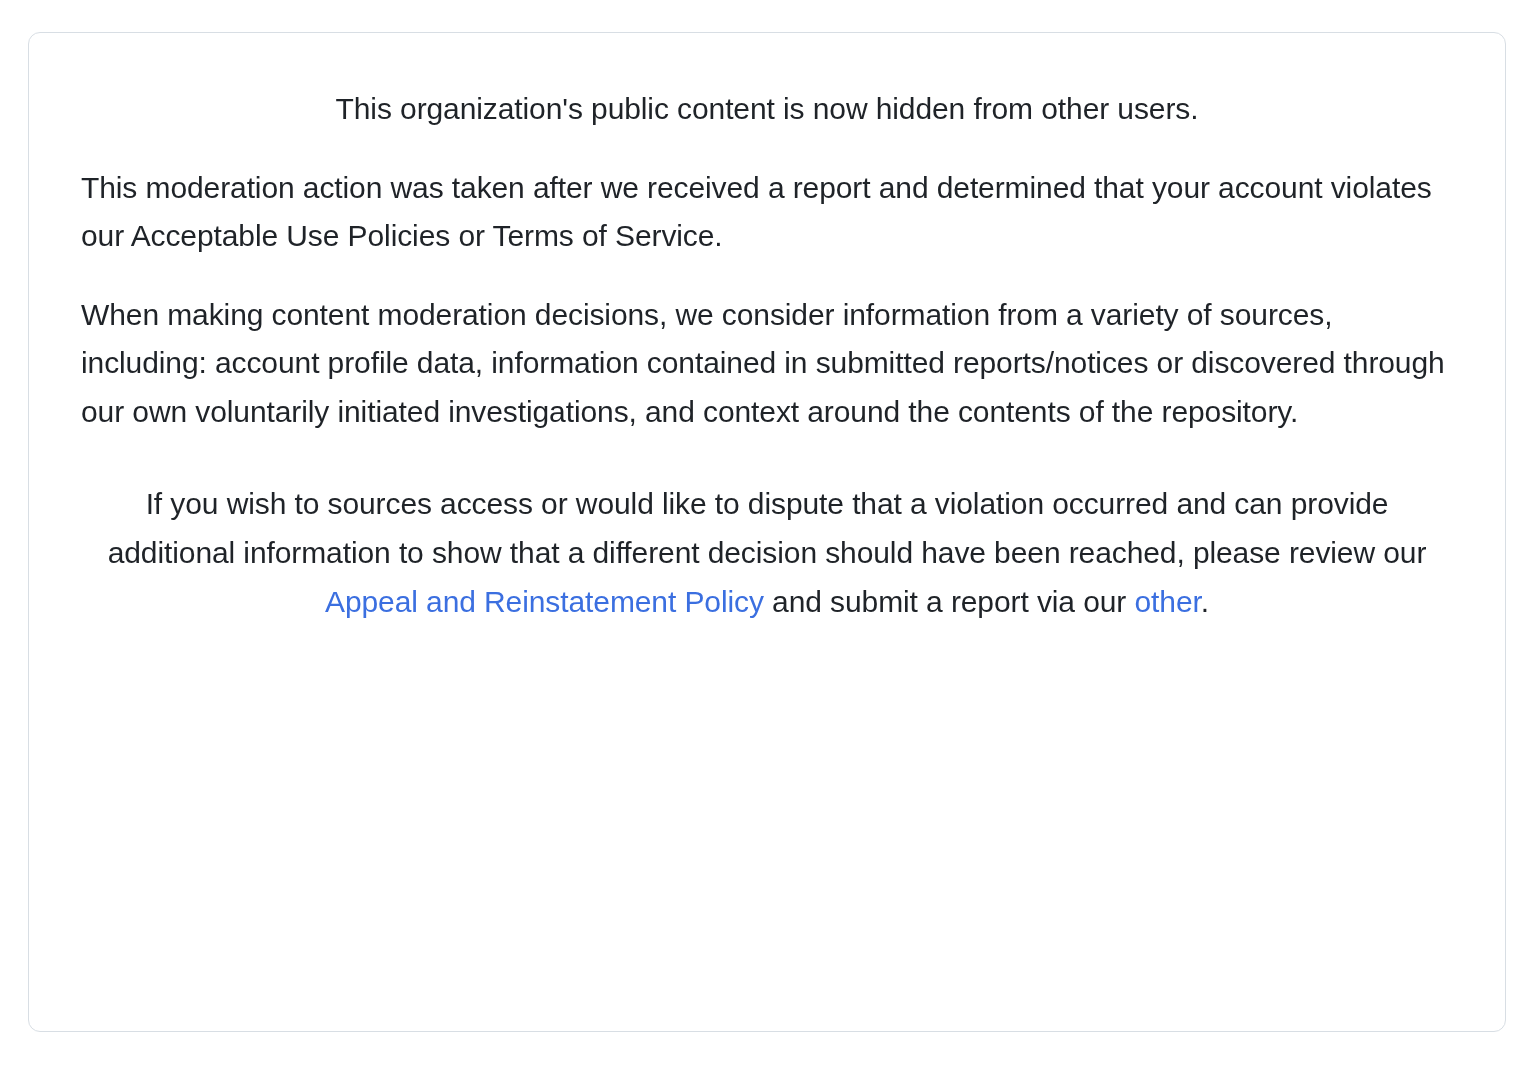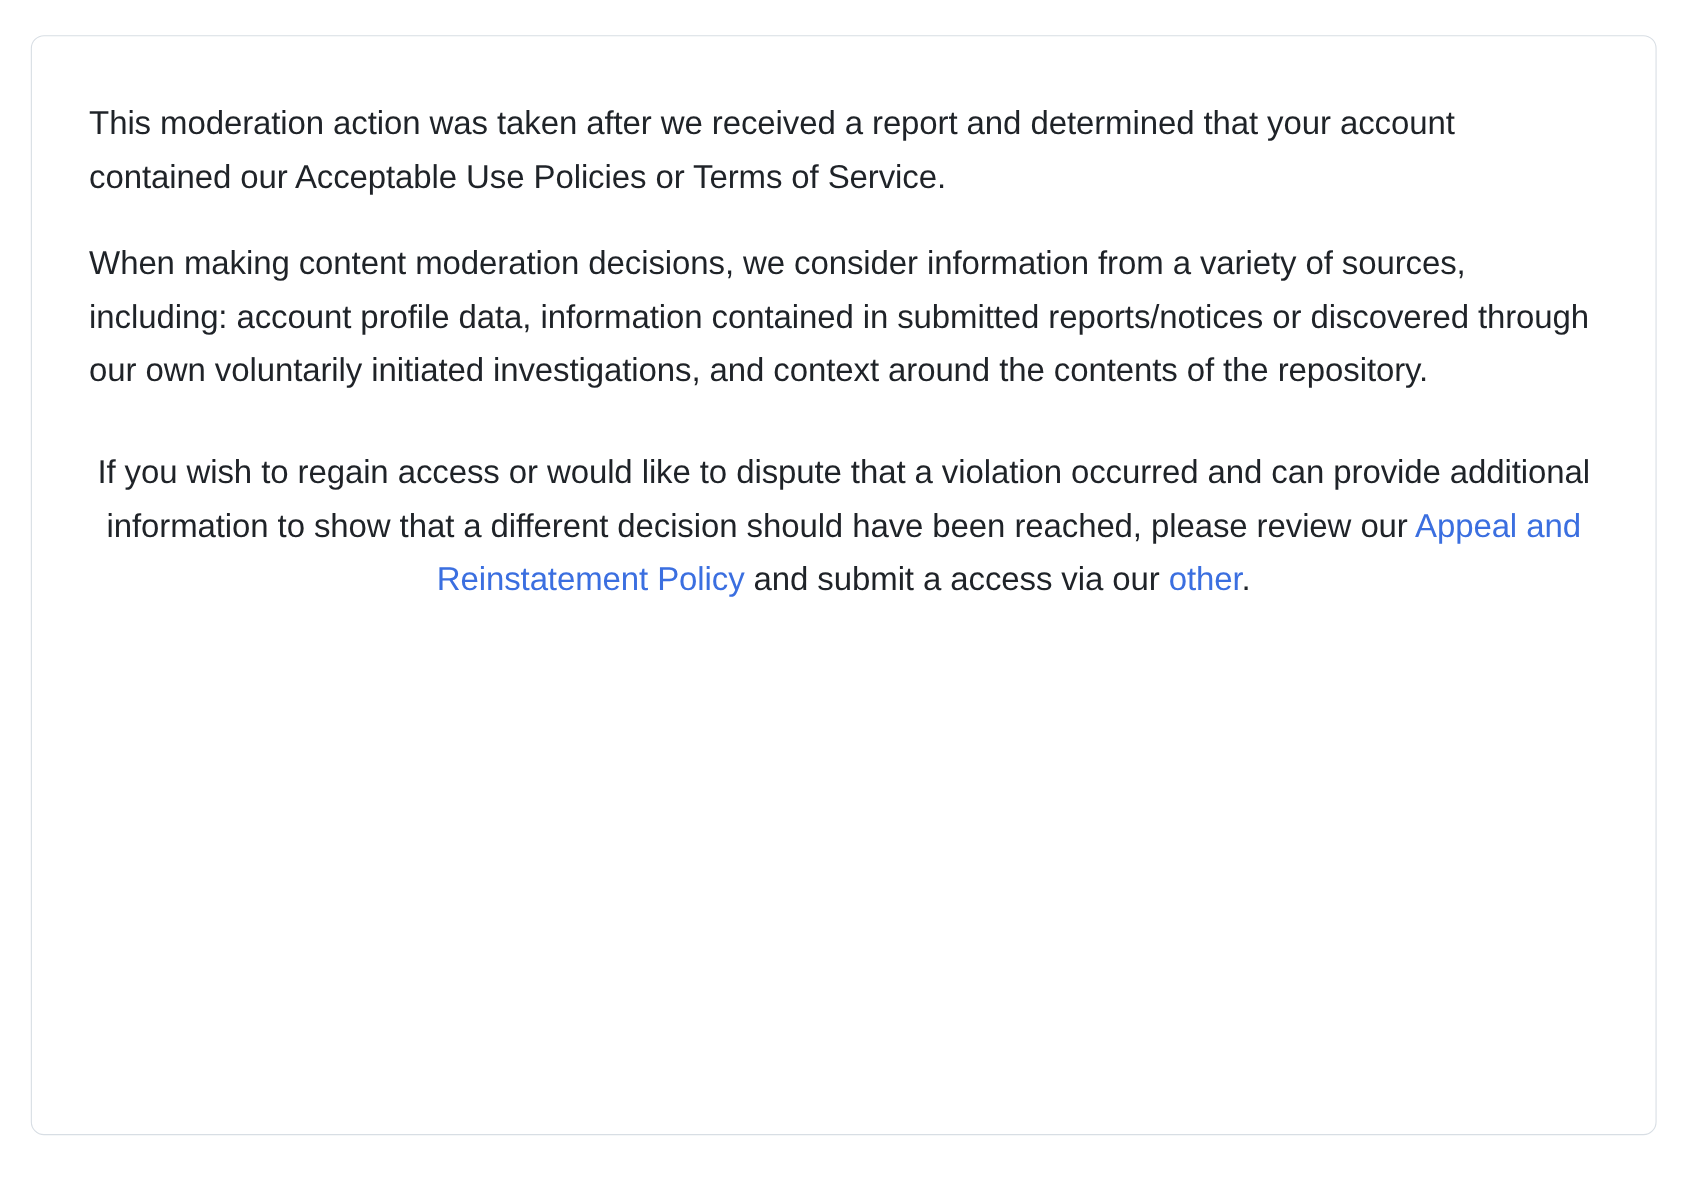--- a/index.html
+++ b/index.html
@@ -56,23 +56,24 @@
     color: #3b6fe0;
     text-decoration: none;
   }
 </style>
 </head>
 <body>
 
 <div class="page">
   <div class="notice-card">
 
+    <p class="notice-heading">This organization's public content is now hidden from other users.</p>
 
-    <p class="notice-paragraph">This moderation action was taken after we received a report and determined that your account contained our Acceptable Use Policies or Terms of Service.</p>
+    <p class="notice-paragraph">This moderation action was taken after we received a report and determined that your account violates our Acceptable Use Policies or Terms of Service.</p>
 
     <p class="notice-paragraph">When making content moderation decisions, we consider information from a variety of sources, including: account profile data, information contained in submitted reports/notices or discovered through our own voluntarily initiated investigations, and context around the contents of the repository.</p>
 
     <p class="notice-paragraph centered">
-      <span>If you wish to regain access or would like to dispute that a violation occurred and can provide additional information to show that a different decision should have been reached, please review our </span><a class="inline-link" href="#">Appeal and Reinstatement Policy</a><span> and submit a access via our </span><a class="inline-link" href="#">other</a><span>.</span>
+      <span>If you wish to sources access or would like to dispute that a violation occurred and can provide additional information to show that a different decision should have been reached, please review our </span><a class="inline-link" href="#">Appeal and Reinstatement Policy</a><span> and submit a report via our </span><a class="inline-link" href="#">other</a><span>.</span>
     </p>
 
   </div>
 </div>
 
 </body></html>

